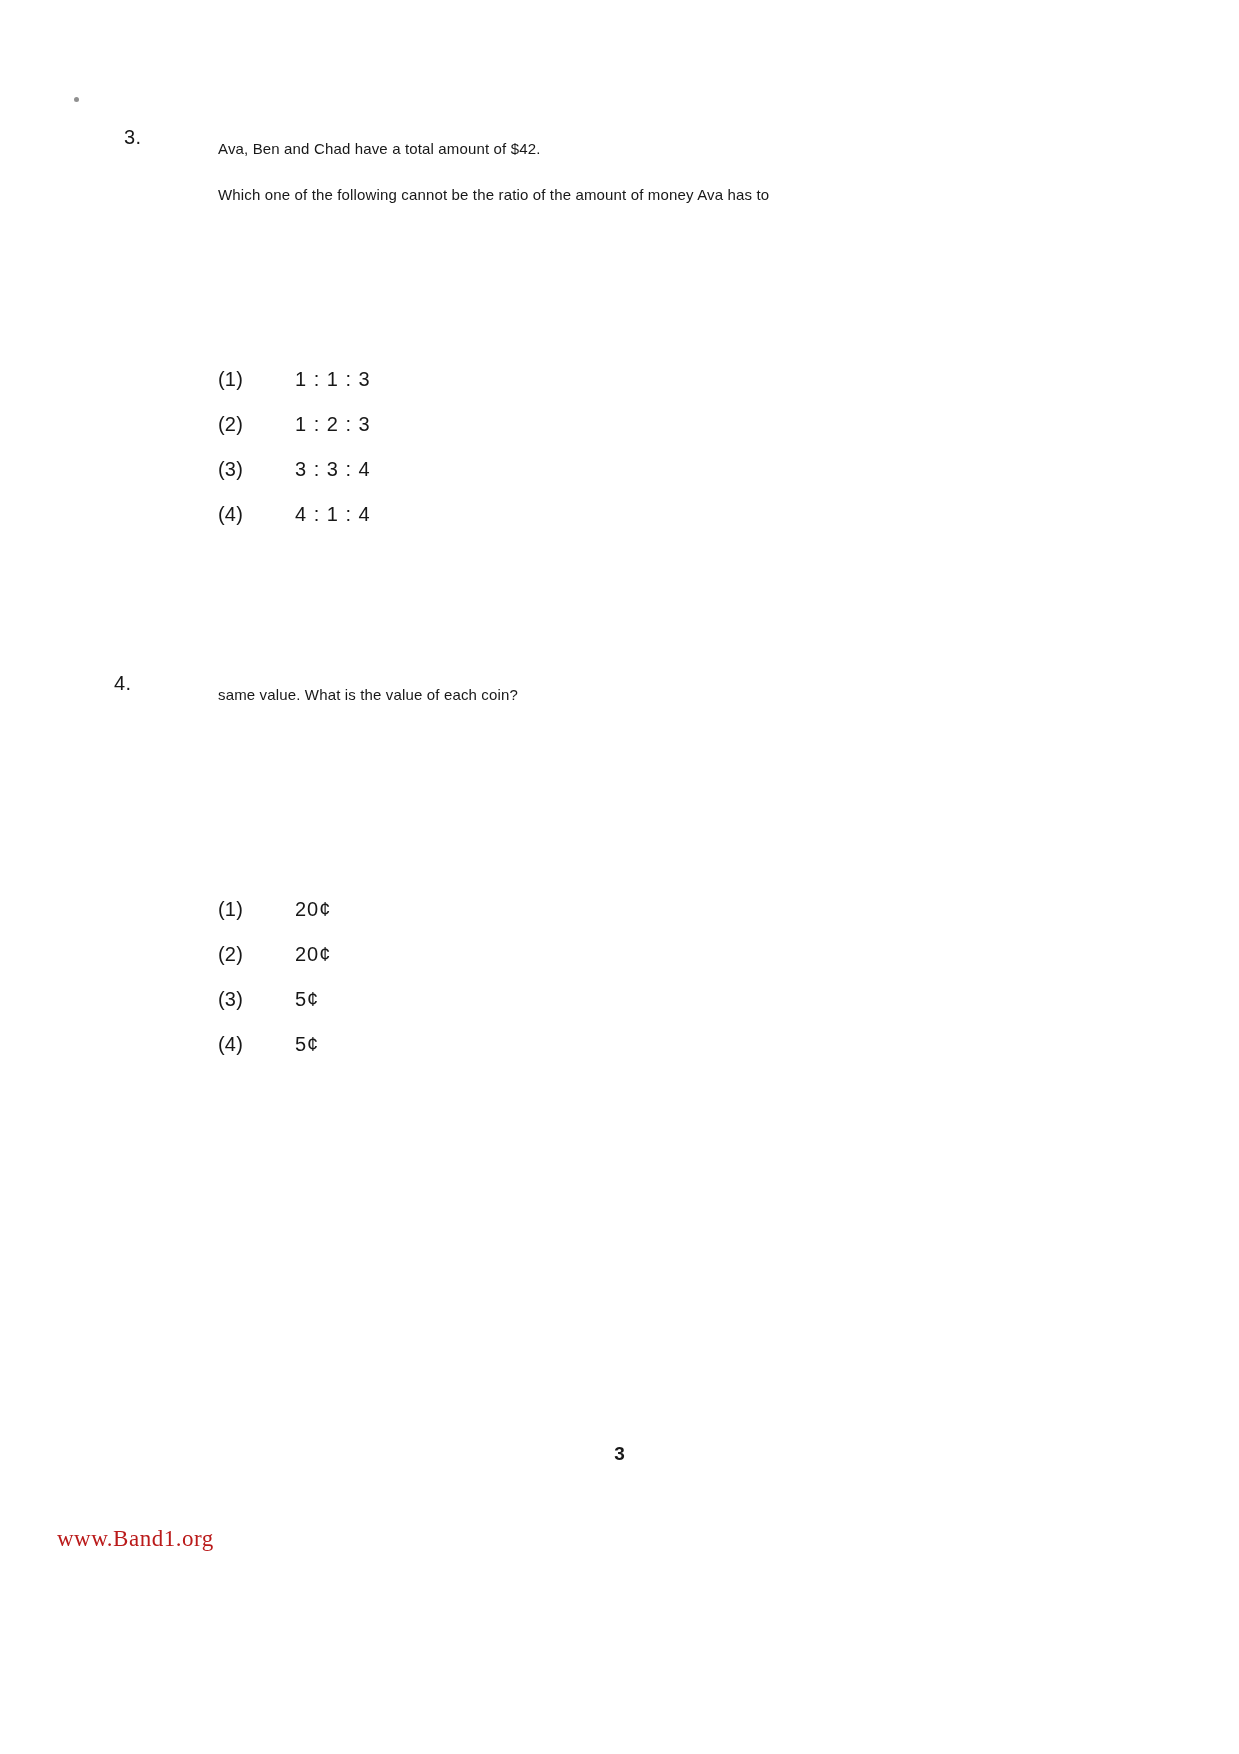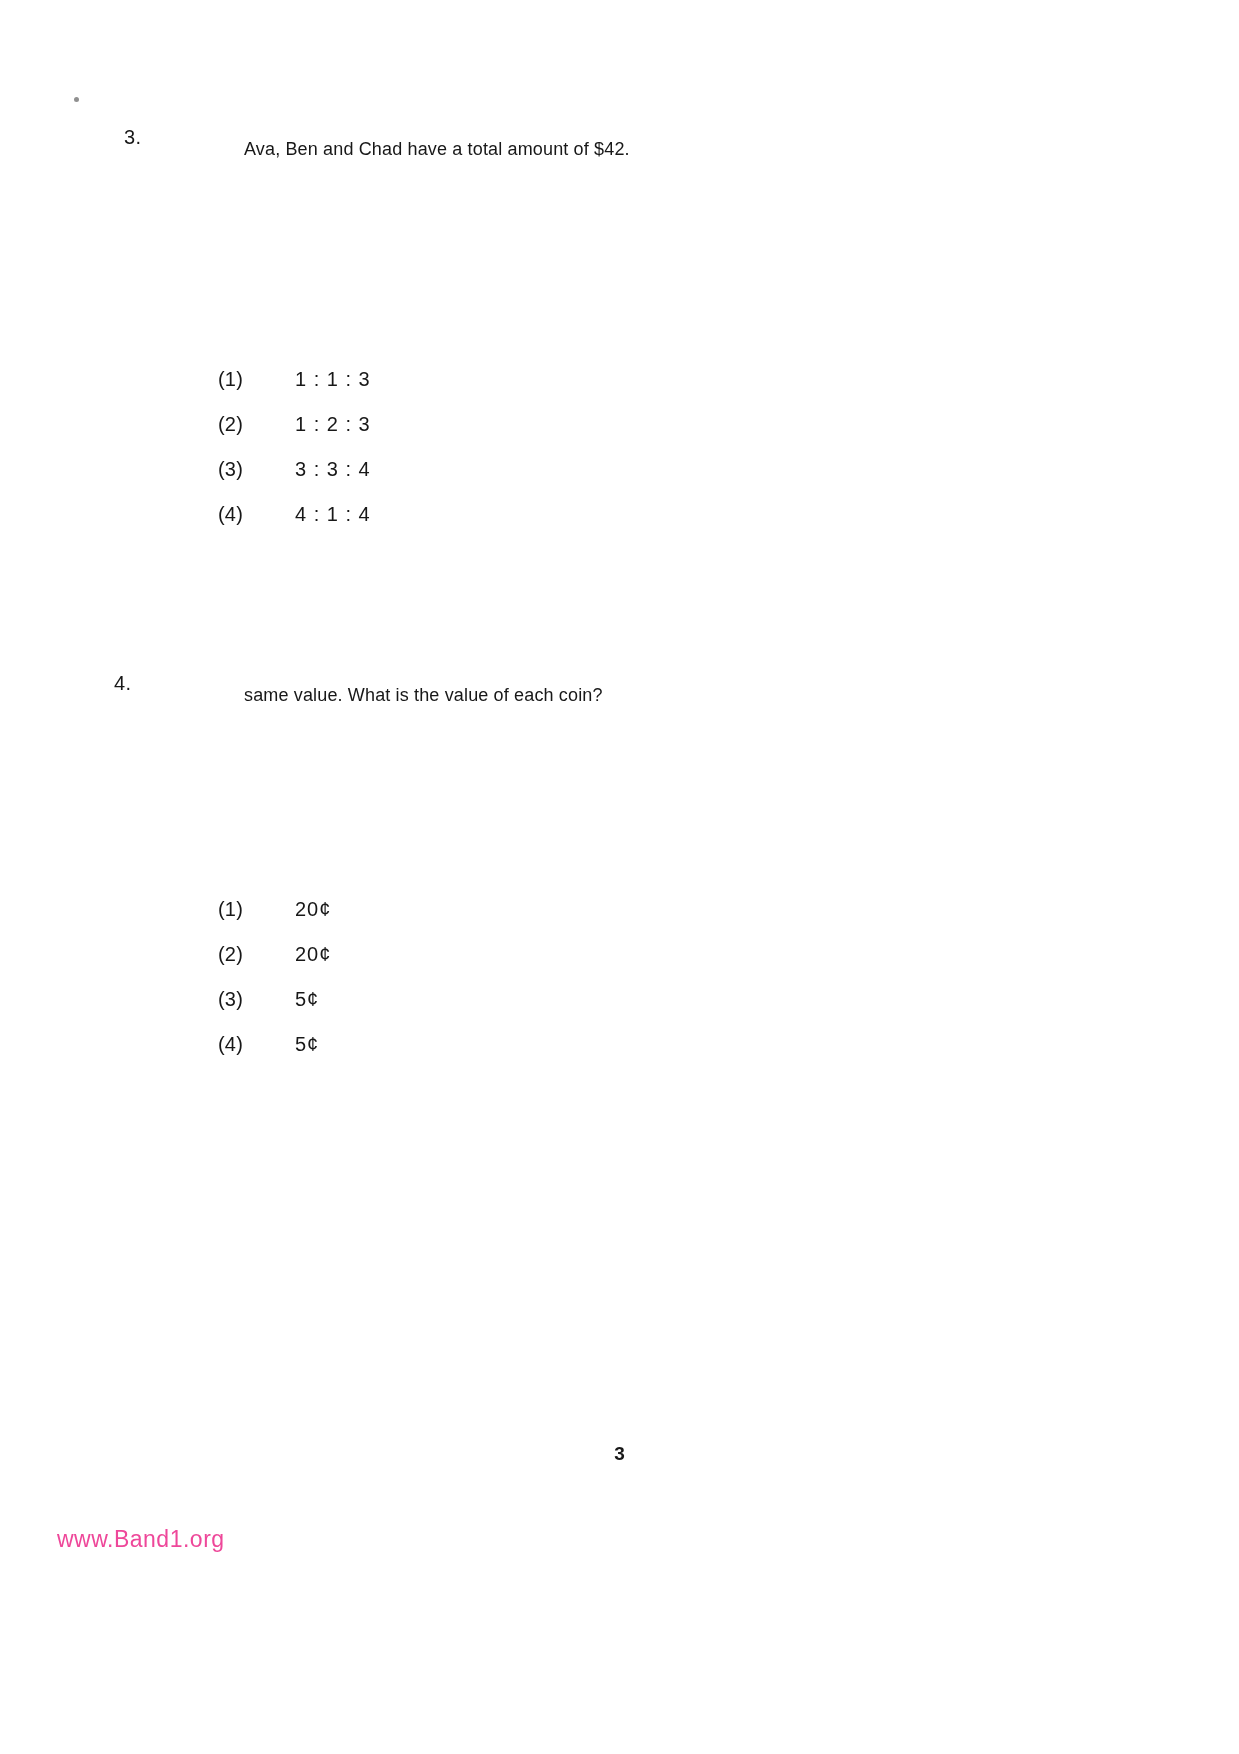--- a/index.html
+++ b/index.html
@@ -48,25 +48,24 @@
   }
 
   .q-body {
     position: absolute;
     left: 218px;
     top: 0;
     width: 860px;
   }
 
   .q-line {
-    font-size: 18px;
+    font-size: 15px;
     line-height: 46px;
     letter-spacing: .15px;
     white-space: pre-wrap;
-    margin-left: 26px;
   }
 
   .options {
     position: absolute;
     left: 218px;
     width: 600px;
   }
 
   .option-row {
     position: relative;
@@ -95,42 +94,43 @@
     width: 1239px;
     text-align: center;
     font-size: 19px;
     font-weight: bold;
   }
 
   .footer-url {
     position: absolute;
     left: 57px;
     top: 1526px;
-    font-family: Liberation Sans, sans-serif;
+    font-family: Liberation Serif, serif;
     font-size: 23px;
     letter-spacing: .5px;
-    color: #ec4899;
+    color: #b91c1c;
   }
 
   
   .scan {
     filter: contrast(1.02);
   }
 </style>
 </head>
 <body>
 
 <div class="page scan">
 
   <div class="stray-dot"></div>
 
   <div class="question" style="top:126px;">
     <div class="q-number">3.</div>
     <div class="q-body">
       <div class="q-line">Ava, Ben and Chad have a total amount of $42.</div>
+      <div class="q-line">Which one of the following cannot be the ratio of the amount of money Ava has to</div>
     </div>
   </div>
 
   <div class="options" style="top:368px;">
     <div class="option-row">
       <span class="option-label">(1)</span>
       <span class="option-text">1 : 1 : 3</span>
     </div>
     <div class="option-row">
       <span class="option-label">(2)</span>

